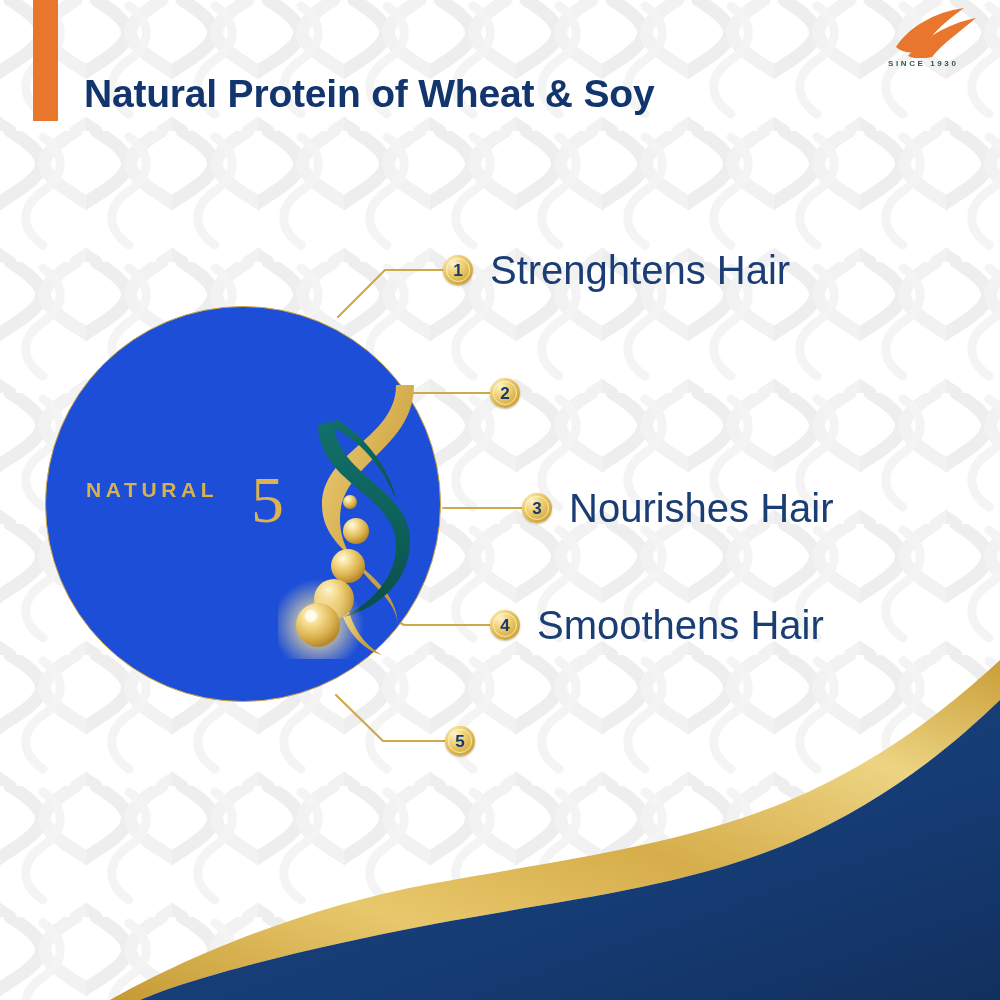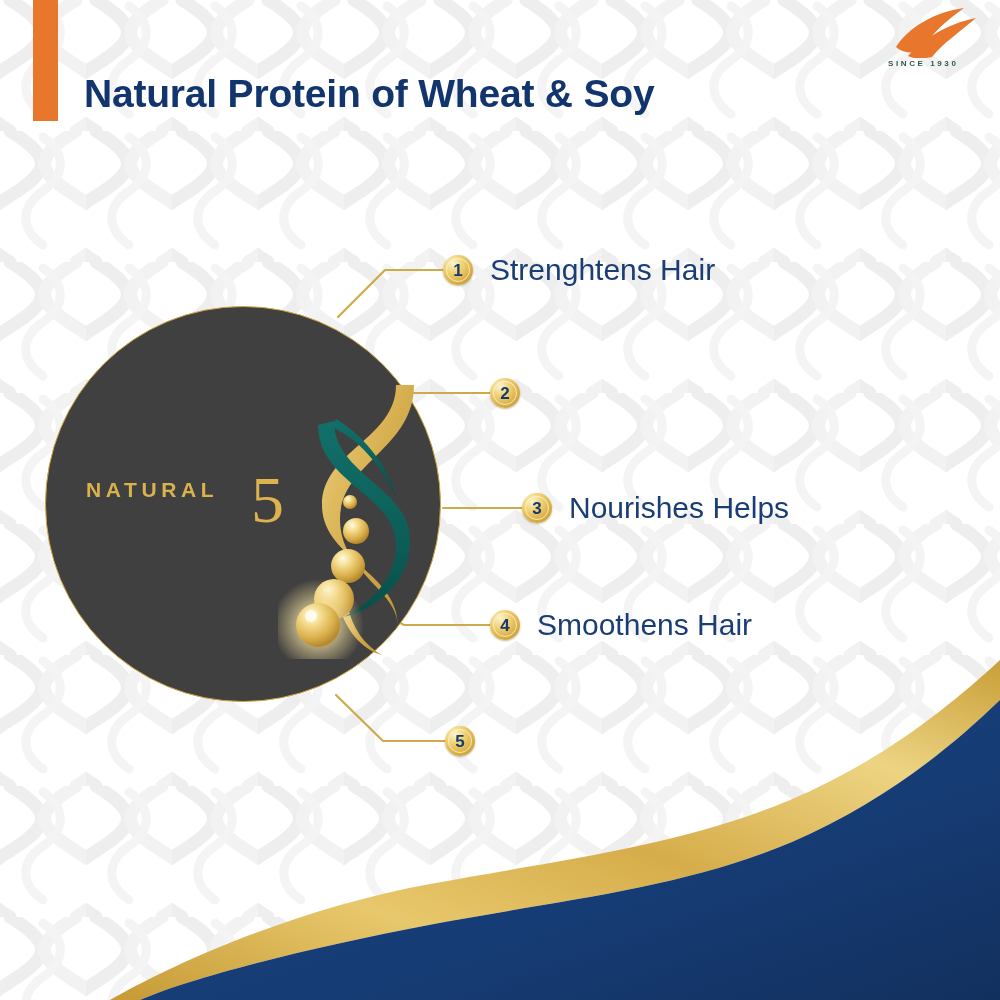--- a/index.html
+++ b/index.html
@@ -80,21 +80,21 @@
   }
 
   
   #logo-circle {
     position: absolute;
     left: 45px;
     top: 306px;
     width: 396px;
     height: 396px;
     border-radius: 50%;
-    background: #404040;
+    background: #1d4ed8;
     border: 1.6px solid #d2a73f;
     box-sizing: border-box;
     z-index: 3;
   }
   #logo-lockup {
     position: absolute;
     left: 40px;
     top: 170px;
     width: 240px;
     z-index: 2;
@@ -158,21 +158,21 @@
   .badge-num {
     position: relative;
     z-index: 2;
     font-size: 17px;
     font-weight: bold;
     color: #16396f;
     line-height: 1;
   }
   .benefit-label {
     margin-left: 17px;
-    font-size: 30px;
+    font-size: 40px;
     color: #1a3d74;
     line-height: 38px;
   }
 
   
   #bottom-wave {
     position: absolute;
     left: 0;
     bottom: 0;
     width: 1000px;
@@ -283,21 +283,21 @@
   <div class="benefit-row" style="left:490px; top:393px; transform:translateY(-50%);">
     <span class="benefit-badge">
       <span class="badge-num">2</span>
     </span>
   </div>
 
   <div class="benefit-row" style="left:522px; top:508px; transform:translateY(-50%);">
     <span class="benefit-badge">
       <span class="badge-num">3</span>
     </span>
-    <span class="benefit-label">Nourishes Helps</span>
+    <span class="benefit-label">Nourishes Hair</span>
   </div>
 
   <div class="benefit-row" style="left:490px; top:625px; transform:translateY(-50%);">
     <span class="benefit-badge">
       <span class="badge-num">4</span>
     </span>
     <span class="benefit-label">Smoothens Hair</span>
   </div>
 
   <div class="benefit-row" style="left:445px; top:741px; transform:translateY(-50%);">

